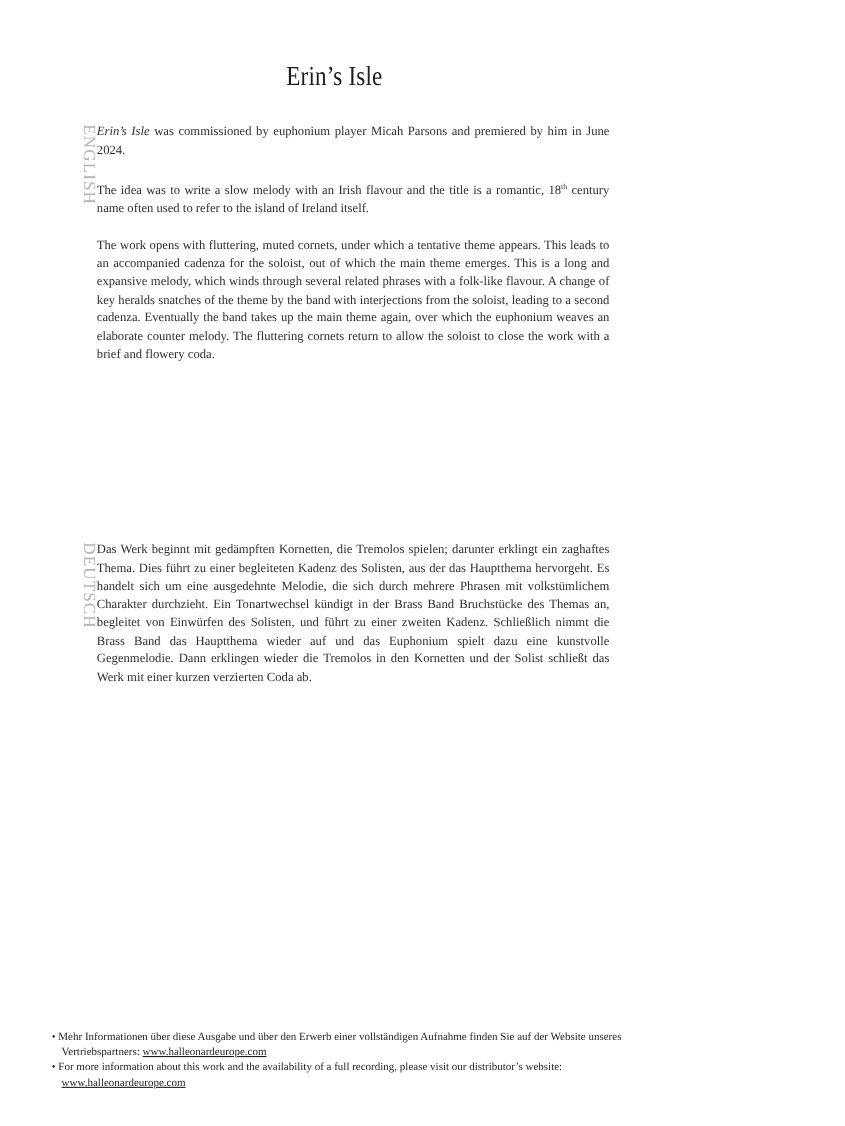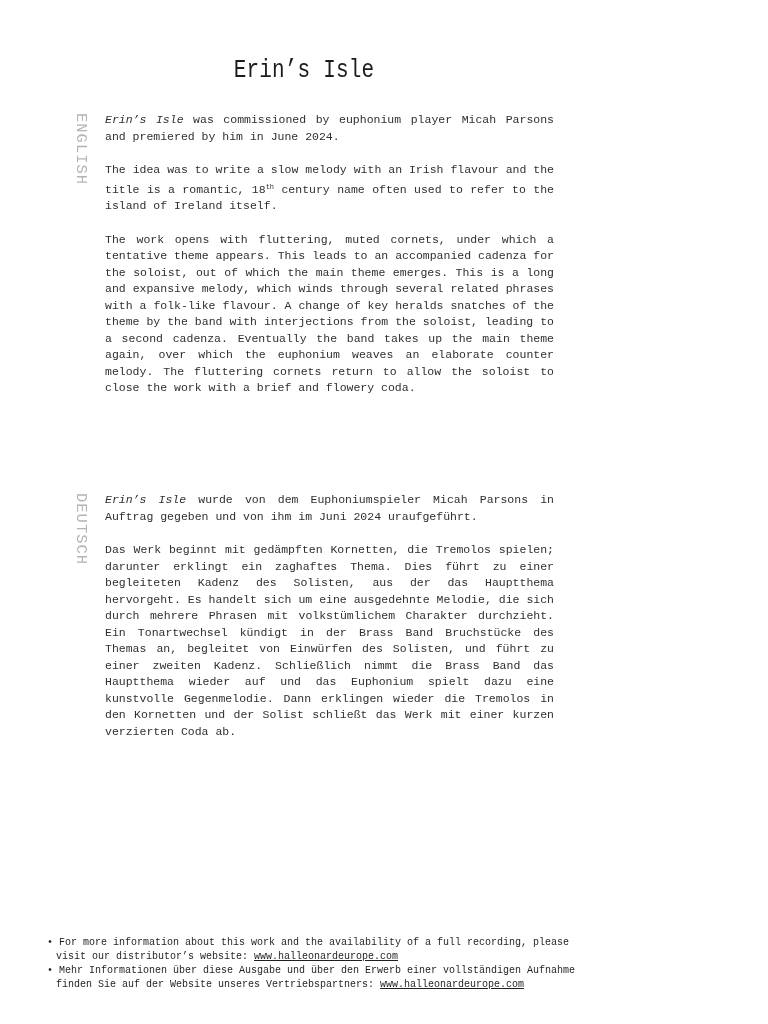--- a/index.html
+++ b/index.html
@@ -5,21 +5,21 @@
   html, body {
     margin: 0;
     padding: 0;
     background: #ffffff;
   }
   .page {
     position: relative;
     width: 608px;
     height: 1024px;
     background: #ffffff;
-    font-family: Liberation Mono, monospace;
+    font-family: Liberation Serif, serif;
     color: #2f2f2f;
     overflow: hidden;
   }
   .title {
     position: absolute;
     top: 56px;
     left: 0;
     right: 0;
     margin: 0;
     text-align: center;
@@ -50,21 +50,21 @@
     padding-top: 1px;
   }
   .paragraphs {
     flex: 1 1 auto;
     font-size: 11.5px;
     line-height: 16.5px;
     text-align: justify;
     color: #2f2f2f;
   }
   .paragraphs p {
-    margin: 0 0 17px 17px;
+    margin: 0 0 17px 0;
   }
   .paragraphs p:last-child { margin-bottom: 0; }
   .run-italic { font-style: italic; }
   .run-sup {
     font-size: 7px;
     vertical-align: 4px;
     letter-spacing: 0;
   }
   .footer {
     position: absolute;
@@ -101,23 +101,22 @@
     <div class="paragraphs">
         <p><span class="run-italic">Erin’s Isle</span><span class="run-normal"> was commissioned by euphonium player Micah Parsons and premiered by him in June 2024.</span></p>
         <p><span class="run-normal">The idea was to write a slow melody with an Irish flavour and the title is a romantic, 18</span><span class="run-sup">th</span><span class="run-normal"> century name often used to refer to the island of Ireland itself.</span></p>
         <p><span class="run-normal">The work opens with fluttering, muted cornets, under which a tentative theme appears. This leads to an accompanied cadenza for the soloist, out of which the main theme emerges. This is a long and expansive melody, which winds through several related phrases with a folk-like flavour. A change of key heralds snatches of the theme by the band with interjections from the soloist, leading to a second cadenza. Eventually the band takes up the main theme again, over which the euphonium weaves an elaborate counter melody. The fluttering cornets return to allow the soloist to close the work with a brief and flowery coda.</span></p>
       </div>
   </section>
 
   <section class="lang-section deutsch" lang="de">
     <div class="lang-label">DEUTSCH</div>
     <div class="paragraphs">
-        <p><span class="run-italic">Erin’s Isle</span><span class="run-normal"> wurde von dem Euphoniumspieler Micah Parsons in Auftrag gegeben und von ihm im Juni 2024 uraufgeführt.</span></p>
         <p><span class="run-normal">Das Werk beginnt mit gedämpften Kornetten, die Tremolos spielen; darunter erklingt ein zaghaftes Thema. Dies führt zu einer begleiteten Kadenz des Solisten, aus der das Hauptthema hervorgeht. Es handelt sich um eine ausgedehnte Melodie, die sich durch mehrere Phrasen mit volkstümlichem Charakter durchzieht. Ein Tonartwechsel kündigt in der Brass Band Bruchstücke des Themas an, begleitet von Einwürfen des Solisten, und führt zu einer zweiten Kadenz. Schließlich nimmt die Brass Band das Hauptthema wieder auf und das Euphonium spielt dazu eine kunstvolle Gegenmelodie. Dann erklingen wieder die Tremolos in den Kornetten und der Solist schließt das Werk mit einer kurzen verzierten Coda ab.</span></p>
       </div>
   </section>
 
   <footer class="footer">
+      <div class="footer-item"><span class="footer-bullet">• </span><span class="run-normal">Mehr Informationen über diese Ausgabe und über den Erwerb einer vollständigen Aufnahme finden Sie auf der Website unseres Vertriebspartners: </span><a class="footer-link">www.halleonardeurope.com</a></div>
       <div class="footer-item"><span class="footer-bullet">• </span><span class="run-normal">For more information about this work and the availability of a full recording, please visit our distributor’s website: </span><a class="footer-link">www.halleonardeurope.com</a></div>
-      <div class="footer-item"><span class="footer-bullet">• </span><span class="run-normal">Mehr Informationen über diese Ausgabe und über den Erwerb einer vollständigen Aufnahme finden Sie auf der Website unseres Vertriebspartners: </span><a class="footer-link">www.halleonardeurope.com</a></div>
     </footer>
 
 </div>
 
 </body></html>

